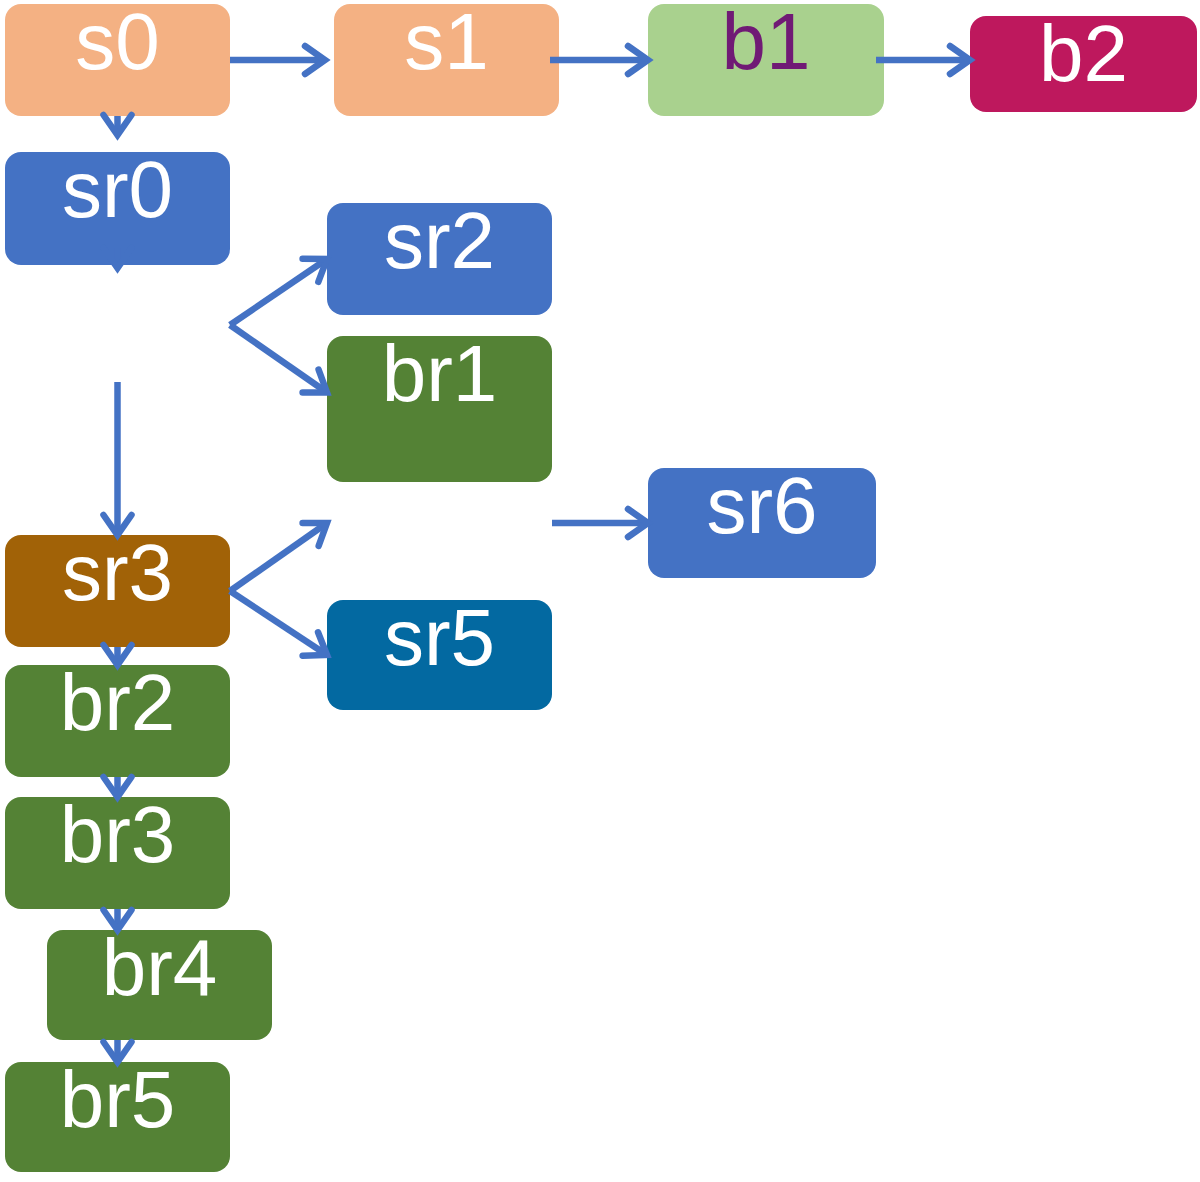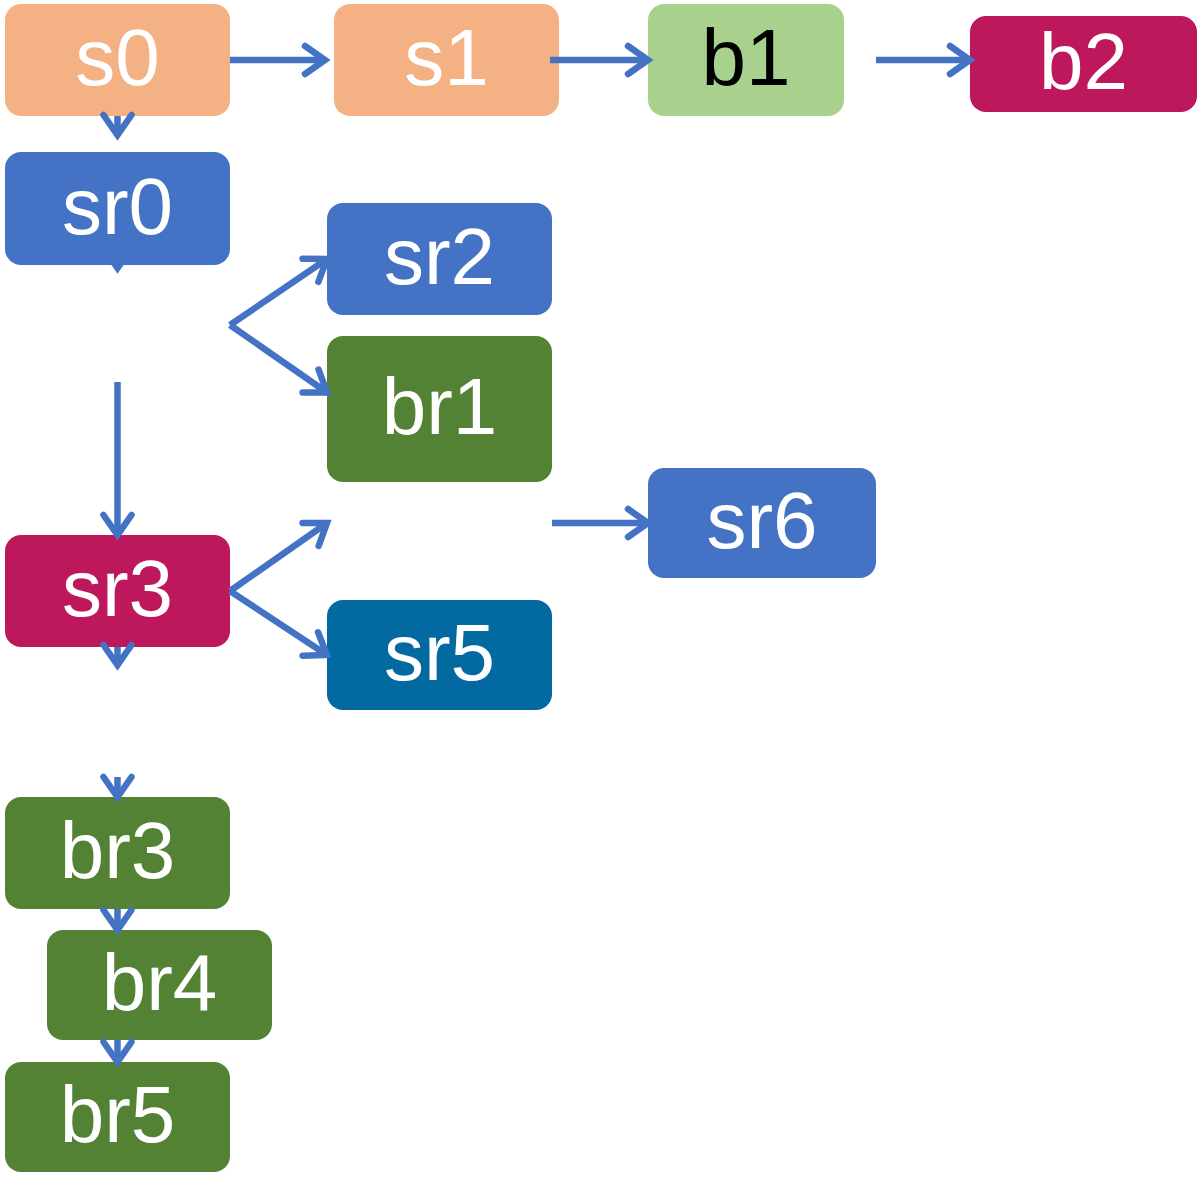--- a/index.html
+++ b/index.html
@@ -17,21 +17,21 @@
   }
   .nodes-layer {
     position: absolute;
     left: 0; top: 0;
     width: 100%; height: 100%;
   }
   .node {
     position: absolute;
     border-radius: 16px;
     display: flex;
-    align-items: center;
+    align-items: flex-start;
     justify-content: center;
     color: #ffffff;
     font-size: 80px;
     line-height: 1;
     user-select: none;
   }
   .node span {
     transform: translateY(-2px);
   }
   svg.edges {
@@ -46,43 +46,46 @@
 <body>
 
 <div class="canvas">
   <div class="nodes-layer" id="nodes-layer">
       <div class="node" style="left: 5px; top: 4px; width: 225px; height: 112px; background: rgb(244, 177, 131); color: rgb(255, 255, 255);">
         <span>s0</span>
       </div>
       <div class="node" style="left: 334px; top: 4px; width: 225px; height: 112px; background: rgb(244, 177, 131); color: rgb(255, 255, 255);">
         <span>s1</span>
       </div>
-      <div class="node" style="left: 648px; top: 4px; width: 196px; height: 112px; background: rgb(169, 209, 142); color: #000000;">
+      <div class="node" style="left: 648px; top: 4px; width: 236px; height: 112px; background: rgb(169, 209, 142); color: #701a75;">
         <span>b1</span>
       </div>
       <div class="node" style="left: 970px; top: 16px; width: 227px; height: 96px; background: #be185d; color: rgb(255, 255, 255);">
         <span>b2</span>
       </div>
       <div class="node" style="left: 5px; top: 135px; width: 225px; height: 113px; background: rgb(68, 114, 196); color: rgb(255, 255, 255); margin-top: 17px;">
         <span>sr0</span>
       </div>
       <div class="node" style="left: 327px; top: 203px; width: 225px; height: 112px; background: rgb(68, 114, 196); color: rgb(255, 255, 255);">
         <span>sr2</span>
       </div>
       <div class="node" style="left: 327px; top: 336px; width: 225px; height: 146px; background: rgb(84, 130, 53); color: rgb(255, 255, 255);">
         <span>br1</span>
       </div>
-      <div class="node" style="left: 5px; top: 535px; width: 225px; height: 112px; background: #be185d; color: rgb(255, 255, 255);">
+      <div class="node" style="left: 5px; top: 535px; width: 225px; height: 112px; background: #a16207; color: rgb(255, 255, 255);">
         <span>sr3</span>
       </div>
       <div class="node" style="left: 327px; top: 600px; width: 225px; height: 110px; background: #0369a1; color: rgb(255, 255, 255);">
         <span>sr5</span>
       </div>
       <div class="node" style="left: 648px; top: 468px; width: 228px; height: 110px; background: rgb(68, 114, 196); color: rgb(255, 255, 255);">
         <span>sr6</span>
+      </div>
+      <div class="node" style="left: 5px; top: 665px; width: 225px; height: 112px; background: rgb(84, 130, 53); color: rgb(255, 255, 255);">
+        <span>br2</span>
       </div>
       <div class="node" style="left: 5px; top: 797px; width: 225px; height: 112px; background: rgb(84, 130, 53); color: rgb(255, 255, 255);">
         <span>br3</span>
       </div>
       <div class="node" style="left: 5px; top: 930px; width: 225px; height: 110px; background: rgb(84, 130, 53); color: rgb(255, 255, 255); margin-left: 42px;">
         <span>br4</span>
       </div>
       <div class="node" style="left: 5px; top: 1062px; width: 225px; height: 110px; background: rgb(84, 130, 53); color: rgb(255, 255, 255);">
         <span>br5</span>
       </div>

